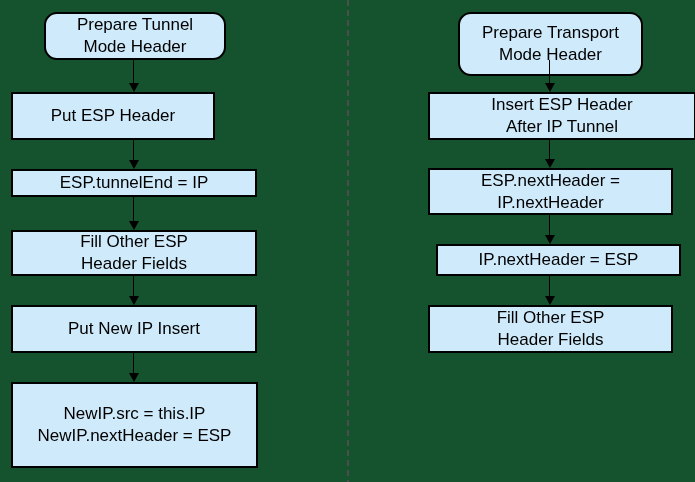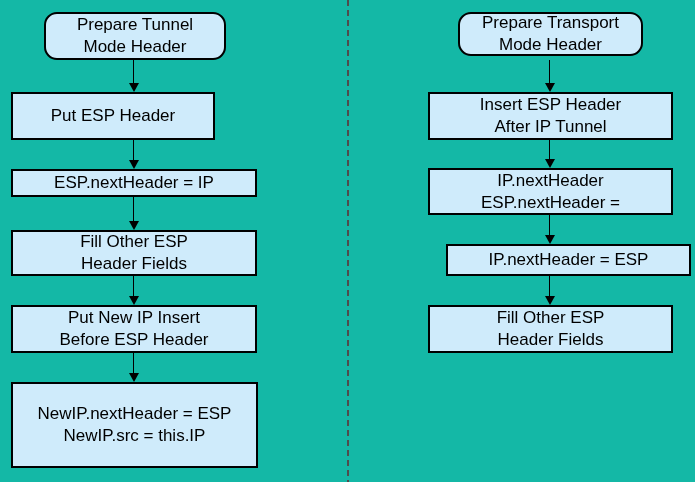--- a/index.html
+++ b/index.html
@@ -1,19 +1,19 @@
 <!DOCTYPE html>
 <html><head>
 <meta charset="utf-8">
 <style>
   html,body{margin:0;padding:0;background:#ffffff;}
   #canvas{
     position:relative;
     width:695px;height:482px;
-    background:#14b8a6;
+    background:#14532d;
     font-family:"Liberation Sans", sans-serif;
     color:#000000;
     overflow:hidden;
   }
   .node{
     position:absolute;
     box-sizing:border-box;
     background:#cfebfb;
     border:2px solid #000000;
     display:flex;
@@ -62,84 +62,83 @@
   <div class="node" style="left:11px;top:92px;width:204px;height:48px">
     <div class="line">Put ESP Header</div>
   </div>
 
   <div class="arrow" style="left:129px;top:140px;height:29px">
     <div class="shaft"></div>
     <div class="head"></div>
   </div>
 
   <div class="node" style="left:11px;top:169px;width:246px;height:28px">
-    <div class="line">ESP.nextHeader = IP</div>
+    <div class="line">ESP.tunnelEnd = IP</div>
   </div>
 
   <div class="arrow" style="left:129px;top:197px;height:33px">
     <div class="shaft"></div>
     <div class="head"></div>
   </div>
 
   <div class="node" style="left:11px;top:230px;width:246px;height:46px">
     <div class="line">Fill Other ESP</div>
     <div class="line">Header Fields</div>
   </div>
 
   <div class="arrow" style="left:129px;top:276px;height:29px">
     <div class="shaft"></div>
     <div class="head"></div>
   </div>
 
   <div class="node" style="left:11px;top:305px;width:246px;height:48px">
     <div class="line">Put New IP Insert</div>
-    <div class="line">Before ESP Header</div>
   </div>
 
   <div class="arrow" style="left:129px;top:353px;height:29px">
     <div class="shaft"></div>
     <div class="head"></div>
   </div>
 
   <div class="node" style="left:11px;top:382px;width:247px;height:86px">
+    <div class="line">NewIP.src = this.IP</div>
     <div class="line">NewIP.nextHeader = ESP</div>
-    <div class="line">NewIP.src = this.IP</div>
   </div>
 
-  <div class="node rounded" style="left:458px;top:12px;width:185px;height:44px">
+  <div class="node rounded" style="left:458px;top:12px;width:185px;height:64px">
     <div class="line">Prepare Transport</div>
     <div class="line">Mode Header</div>
   </div>
 
   <div class="arrow" style="left:545px;top:60px;height:32px">
     <div class="shaft"></div>
     <div class="head"></div>
   </div>
 
-  <div class="node" style="left:428px;top:92px;width:245px;height:48px">
+  <div class="node" style="left:428px;top:92px;width:268px;height:48px">
     <div class="line">Insert ESP Header</div>
     <div class="line">After IP Tunnel</div>
   </div>
 
   <div class="arrow" style="left:545px;top:140px;height:28px">
     <div class="shaft"></div>
     <div class="head"></div>
   </div>
 
   <div class="node" style="left:428px;top:168px;width:245px;height:47px">
+    <div class="line">ESP.nextHeader =</div>
     <div class="line">IP.nextHeader</div>
-    <div class="line">ESP.nextHeader =</div>
   </div>
 
   <div class="arrow" style="left:545px;top:215px;height:29px">
     <div class="shaft"></div>
     <div class="head"></div>
   </div>
 
-  <div class="node" style="left:446px;top:244px;width:245px;height:32px">
+  <div class="node" style="left:436px;top:244px;width:245px;height:32px">
     <div class="line">IP.nextHeader = ESP</div>
   </div>
 
   <div class="arrow" style="left:545px;top:276px;height:29px">
     <div class="shaft"></div>
     <div class="head"></div>
   </div>
 
   <div class="node" style="left:428px;top:305px;width:245px;height:48px">
     <div class="line">Fill Other ESP</div>

